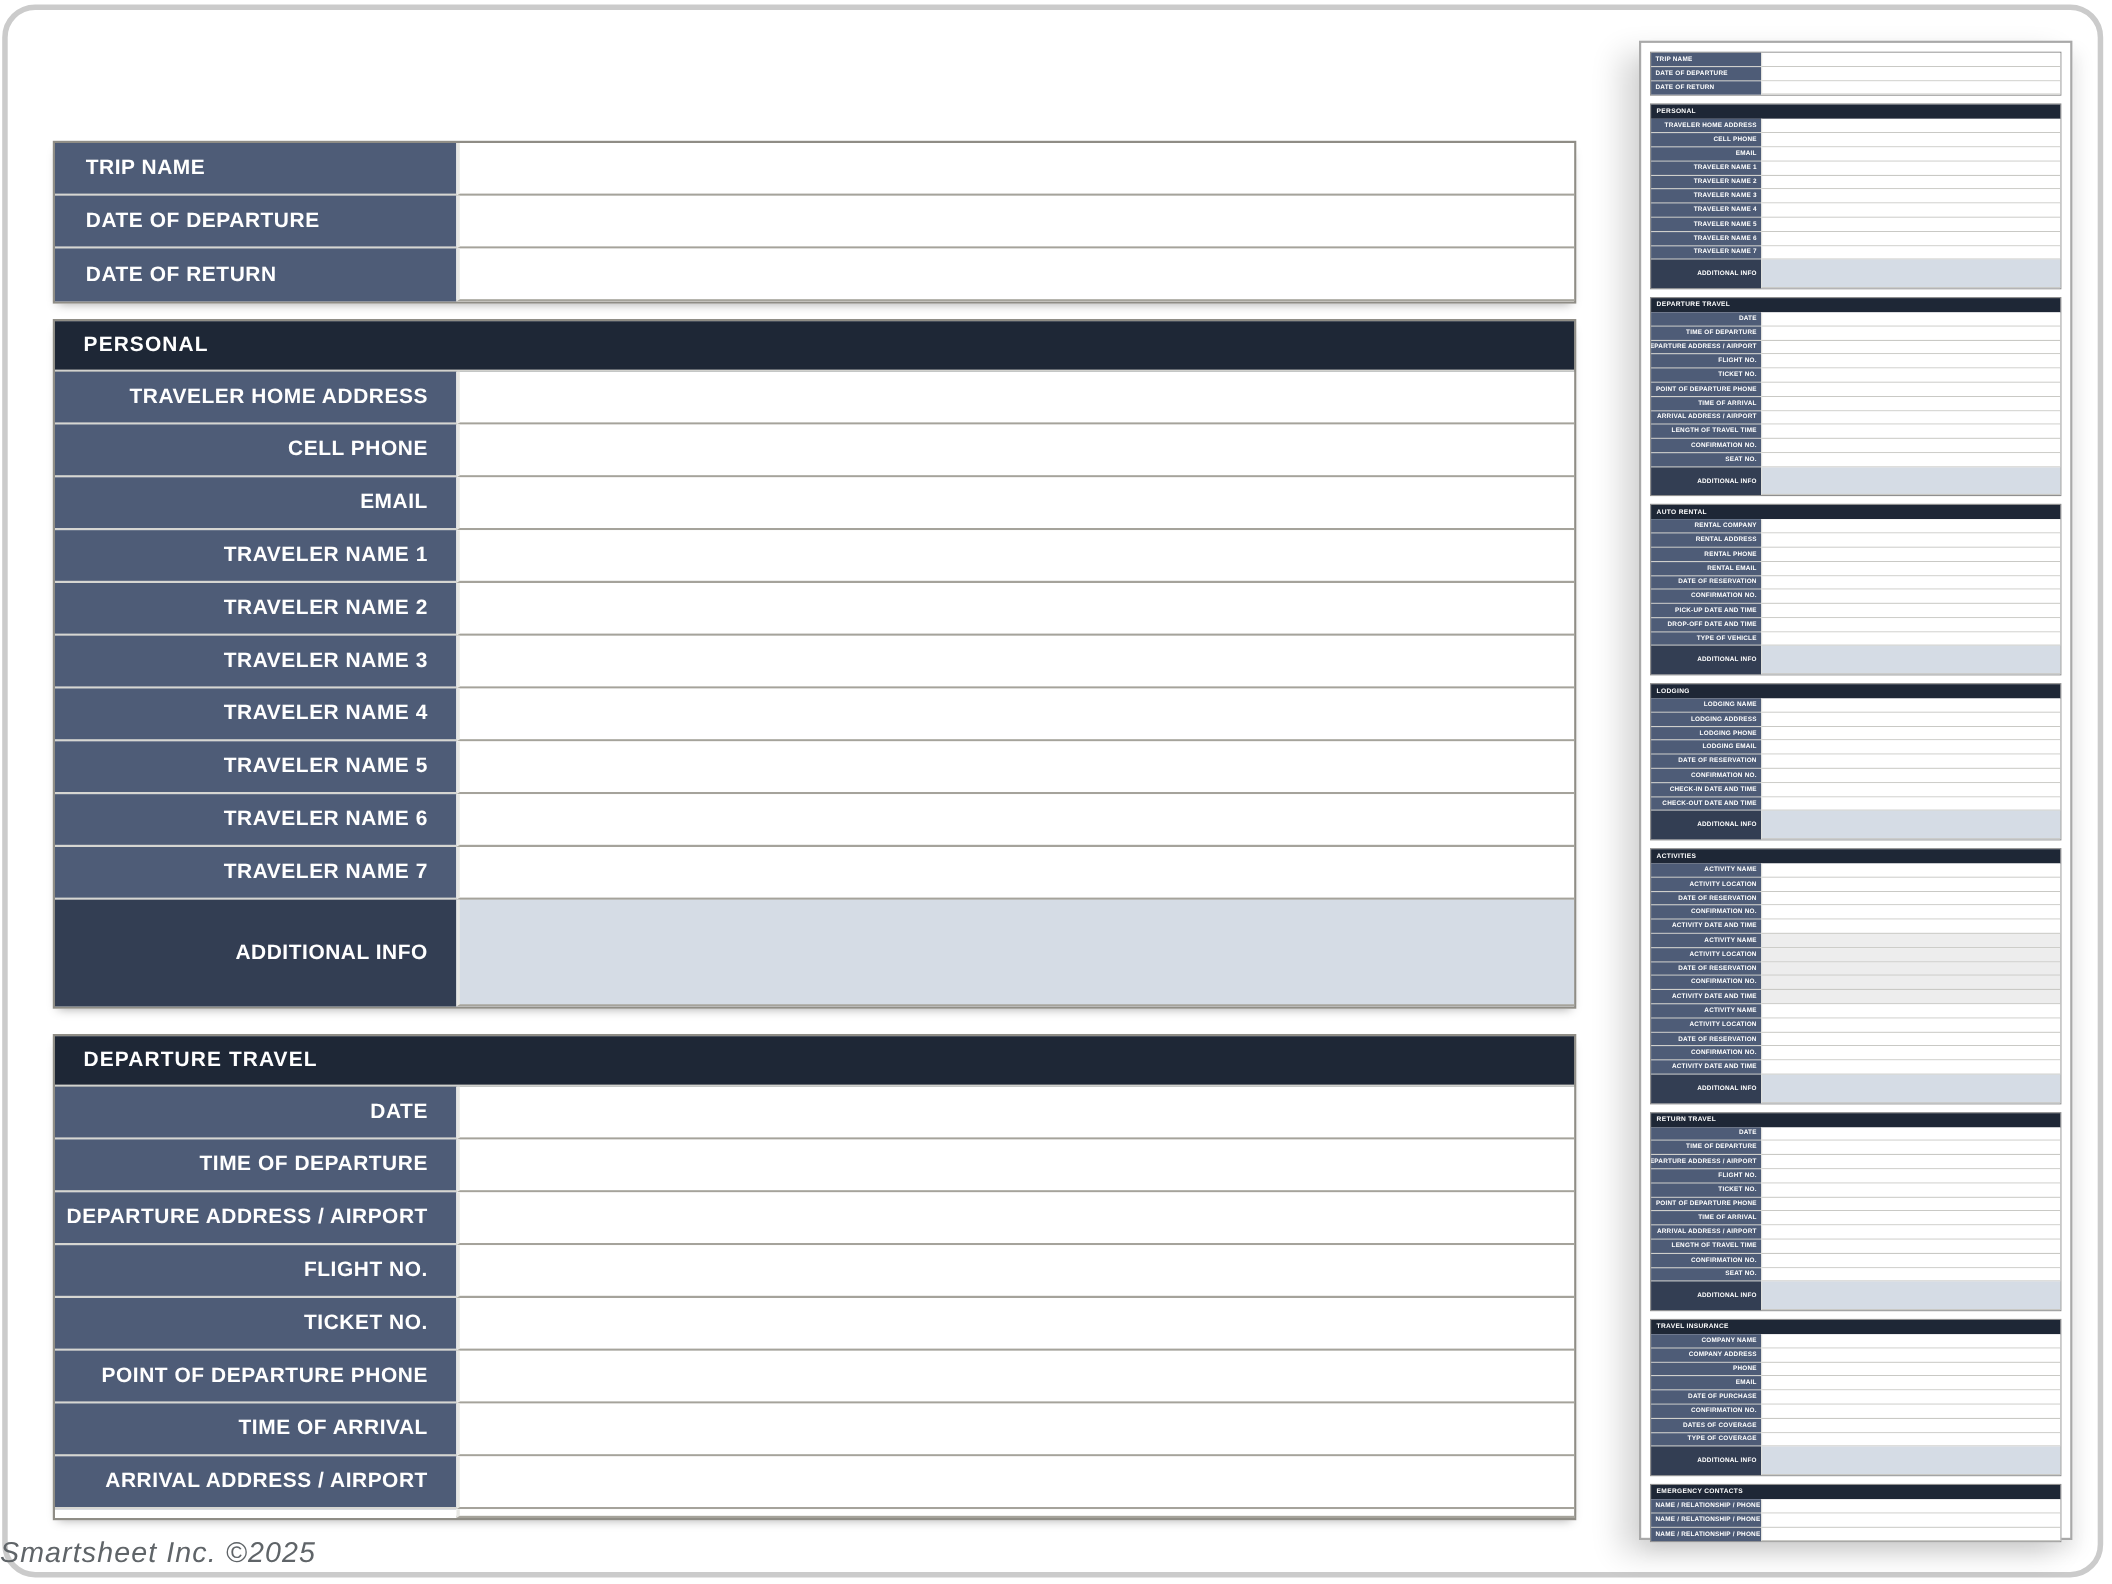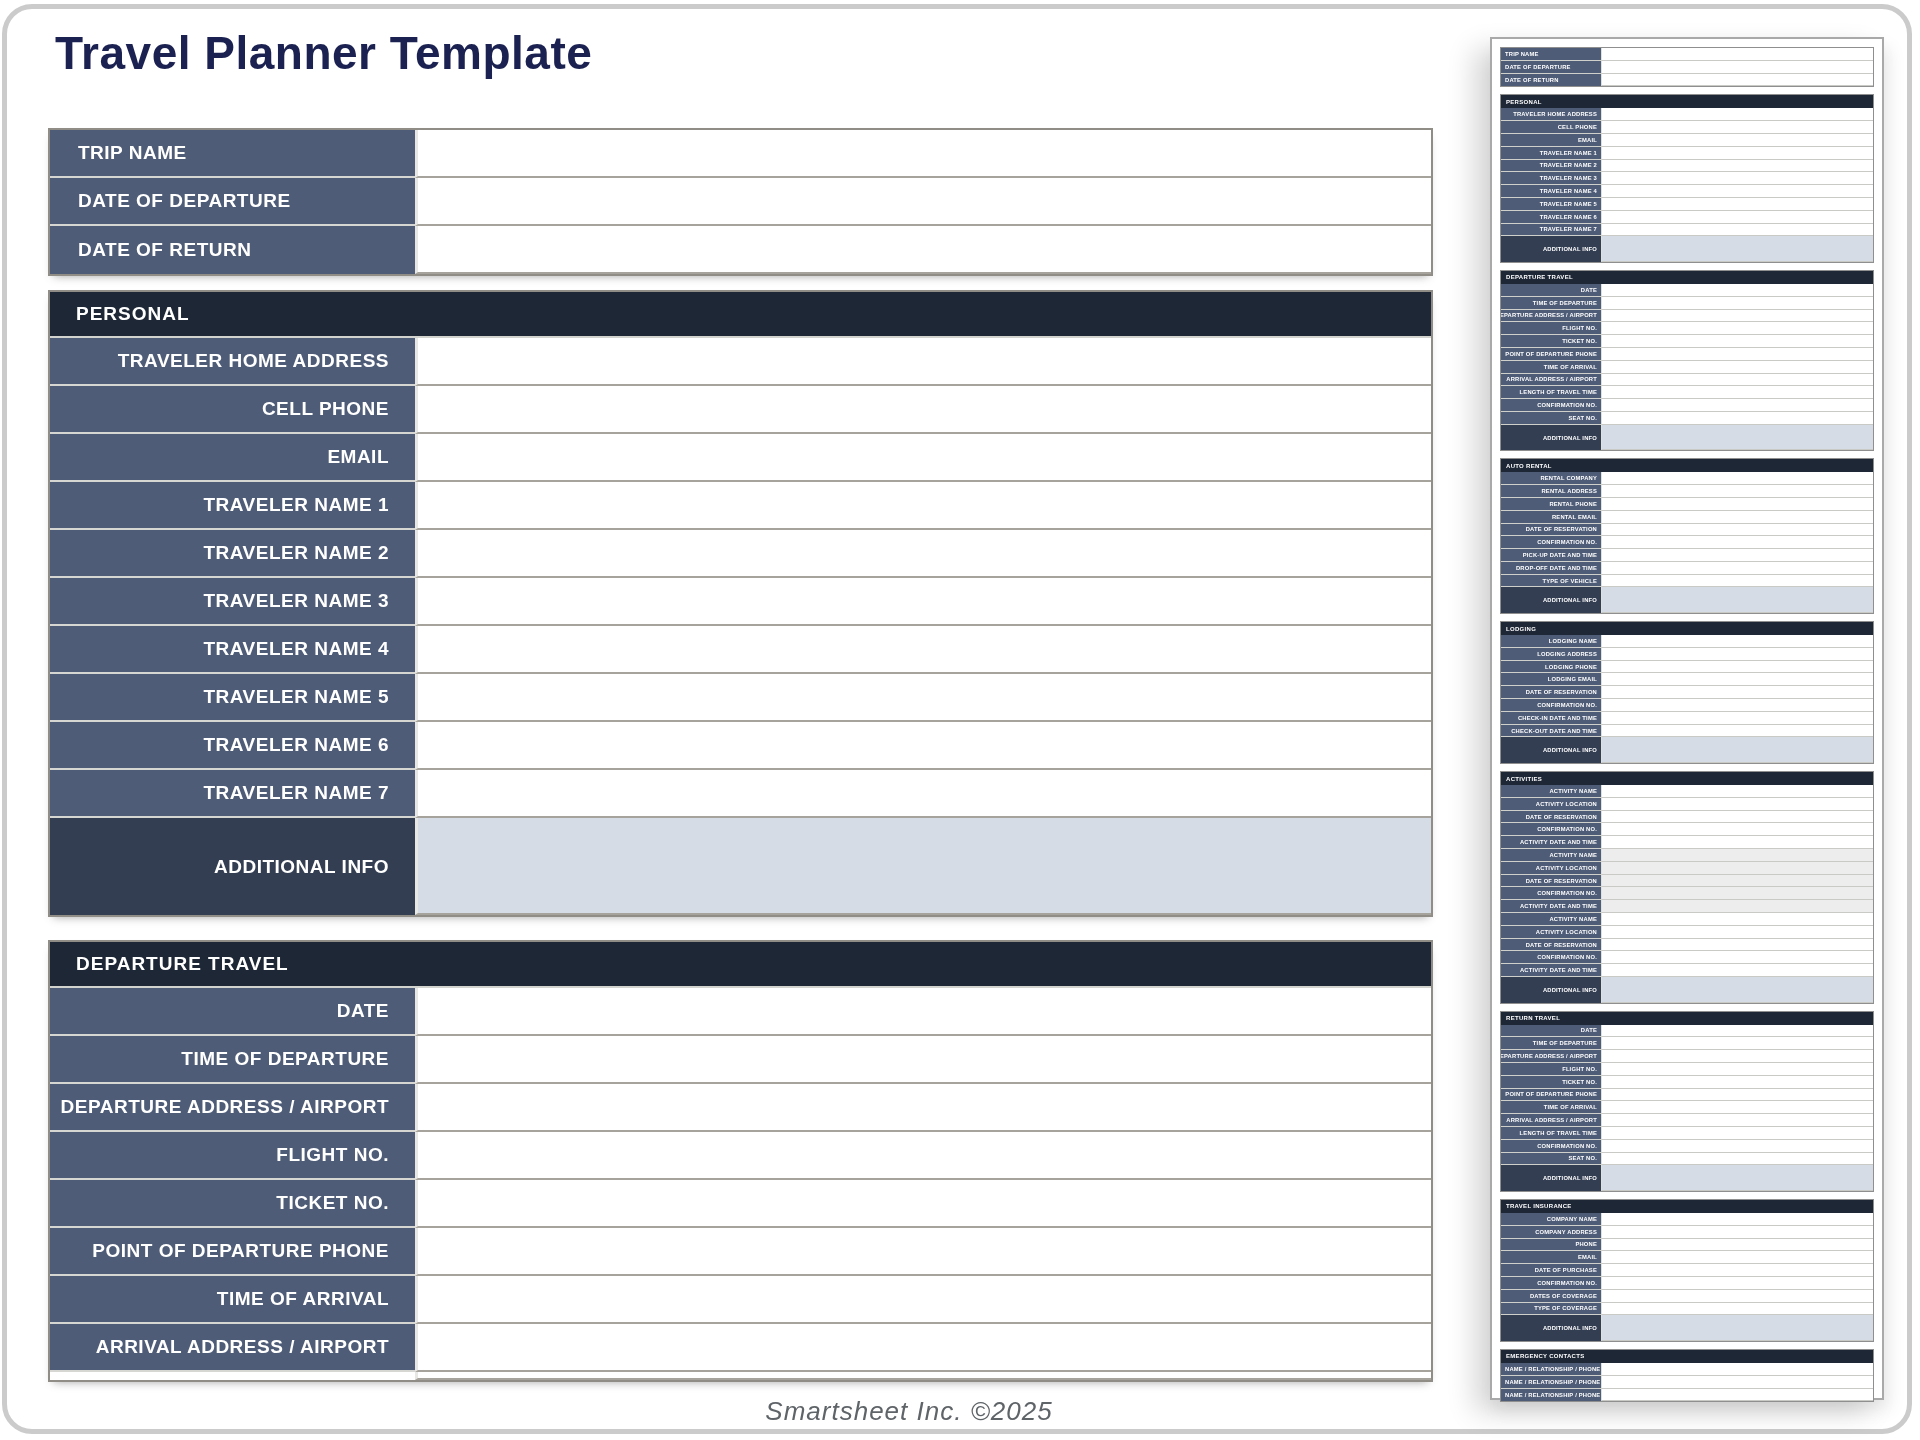--- a/index.html
+++ b/index.html
@@ -29,22 +29,22 @@
   .m-input{flex:1;background:#ffffff;border-left:3px solid #e7e7e3;
     border-bottom:2px solid #a5a39b;box-sizing:border-box;}
   .m-row.additional .m-lbl{background:#333e53;}
   .m-row.additional .m-input{background:#d5dce5;}
   .m-row.sliver .m-lbl{background:transparent;border:none;}
   .m-row.sliver .m-input{border-bottom:2px solid #a5a39b;}
   #sec-trip{top:128px;}
   #sec-personal{top:290px;}
   #sec-departure_travel{top:940px;}
   
-  #footer{position:absolute;left:0;top:1396px;width:1750px;text-align:center;
-    font-size:26px;font-style:italic;color:#5f6468;letter-spacing:1px;margin-left:34px;}
+  #footer{position:absolute;left:0;top:1396px;width:1750px;text-align:left;
+    font-size:26px;font-style:italic;color:#5f6468;letter-spacing:1px;}
   
   #thumb{position:absolute;left:1490px;top:37px;width:394px;height:1363px;background:#ffffff;
     border:2px solid #a9a9a9;box-sizing:border-box;padding:8px;
     box-shadow:-16px 12px 26px rgba(0,0,0,0.16), 6px 10px 16px rgba(0,0,0,0.08);}
   .t-section{border:1px solid #8f8f8f;margin-bottom:7px;background:#ffffff;}
   .t-header{height:13px;background:#1e2736;color:#ffffff;font-size:6px;font-weight:bold;
     display:flex;align-items:center;padding-left:5px;letter-spacing:0.3px;white-space:nowrap;}
   .t-row{display:flex;height:12.8px;}
   .t-row.additional{height:25.6px;}
   .t-lbl{width:100px;background:#4e5c77;color:#ffffff;font-size:5.8px;font-weight:bold;
@@ -57,21 +57,20 @@
     border-bottom:1px solid #c9c9c5;box-sizing:border-box;}
   .t-row.additional .t-lbl{background:#333e53;}
   .t-row.additional .t-input{background:#d5dce5;}
   .t-row.shaded .t-input{background:#ededed;}
 </style>
 </head>
 <body>
 
 <div id="stage">
   <div id="frame"></div>
-  <div id="page-title">Travel Planner Template</div>
 
   <div id="main-form">
       <div class="main-section align-left" id="sec-trip">
         <div class="m-row">
           <div class="m-lbl">TRIP NAME</div>
           <div class="m-input"></div>
         </div>
         <div class="m-row">
           <div class="m-lbl">DATE OF DEPARTURE</div>
           <div class="m-input"></div>

